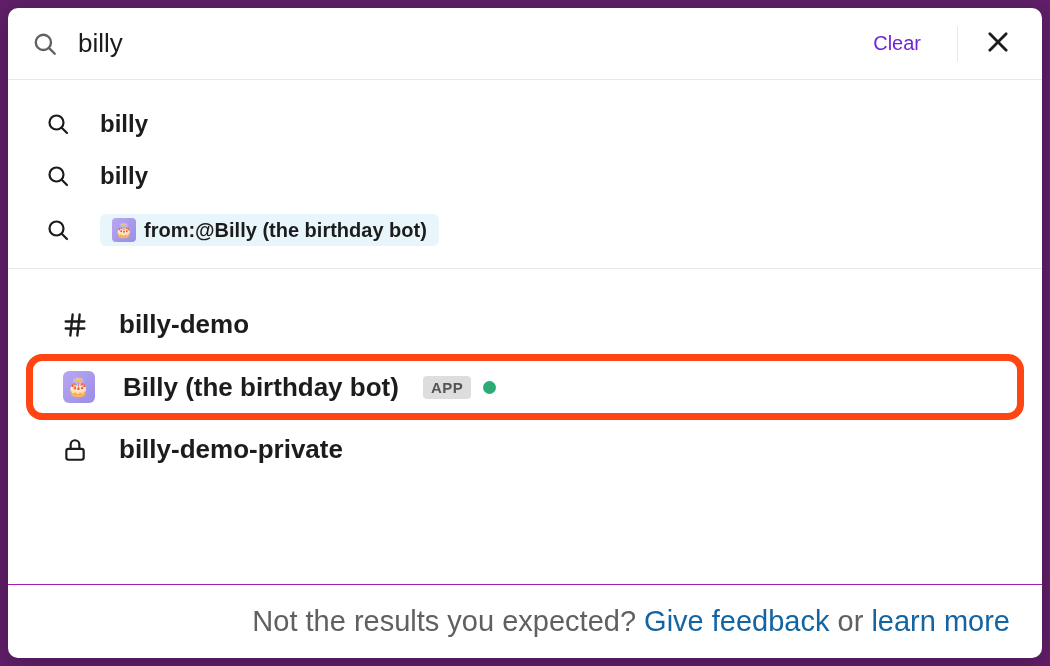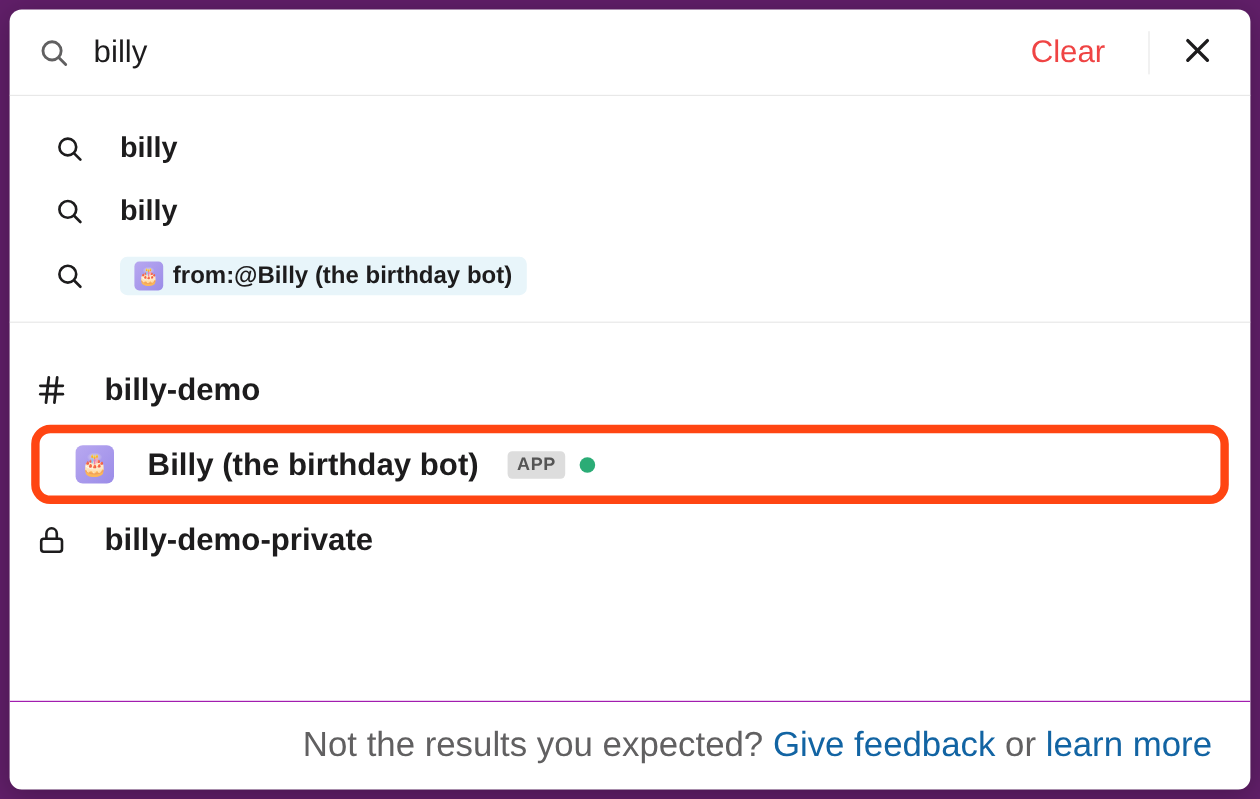--- a/index.html
+++ b/index.html
@@ -38,22 +38,22 @@
     }
     .search-input {
       flex: 1;
       border: none;
       outline: none;
       font-size: 26px;
       color: #1d1c1d;
       font-weight: 400;
     }
     .clear-btn {
-      font-size: 26px;
-      color: #ef4444;
+      font-size: 20px;
+      color: #6d28d9;
       background: none;
       border: none;
       cursor: pointer;
       padding: 0 16px;
     }
     .vdiv {
       width: 1px;
       height: 36px;
       background: #e8e8e8;
     }
@@ -124,21 +124,21 @@
       justify-content: center;
       font-size: 14px;
     }
     .results {
       padding: 26px 0;
       flex: 1;
     }
     .result-row {
       display: flex;
       align-items: center;
-      padding: 14px 19px;
+      padding: 14px 51px;
       gap: 28px;
       cursor: pointer;
     }
     .result-icon {
       width: 32px;
       display: flex;
       justify-content: center;
       color: #1d1c1d;
       font-size: 26px;
     }

